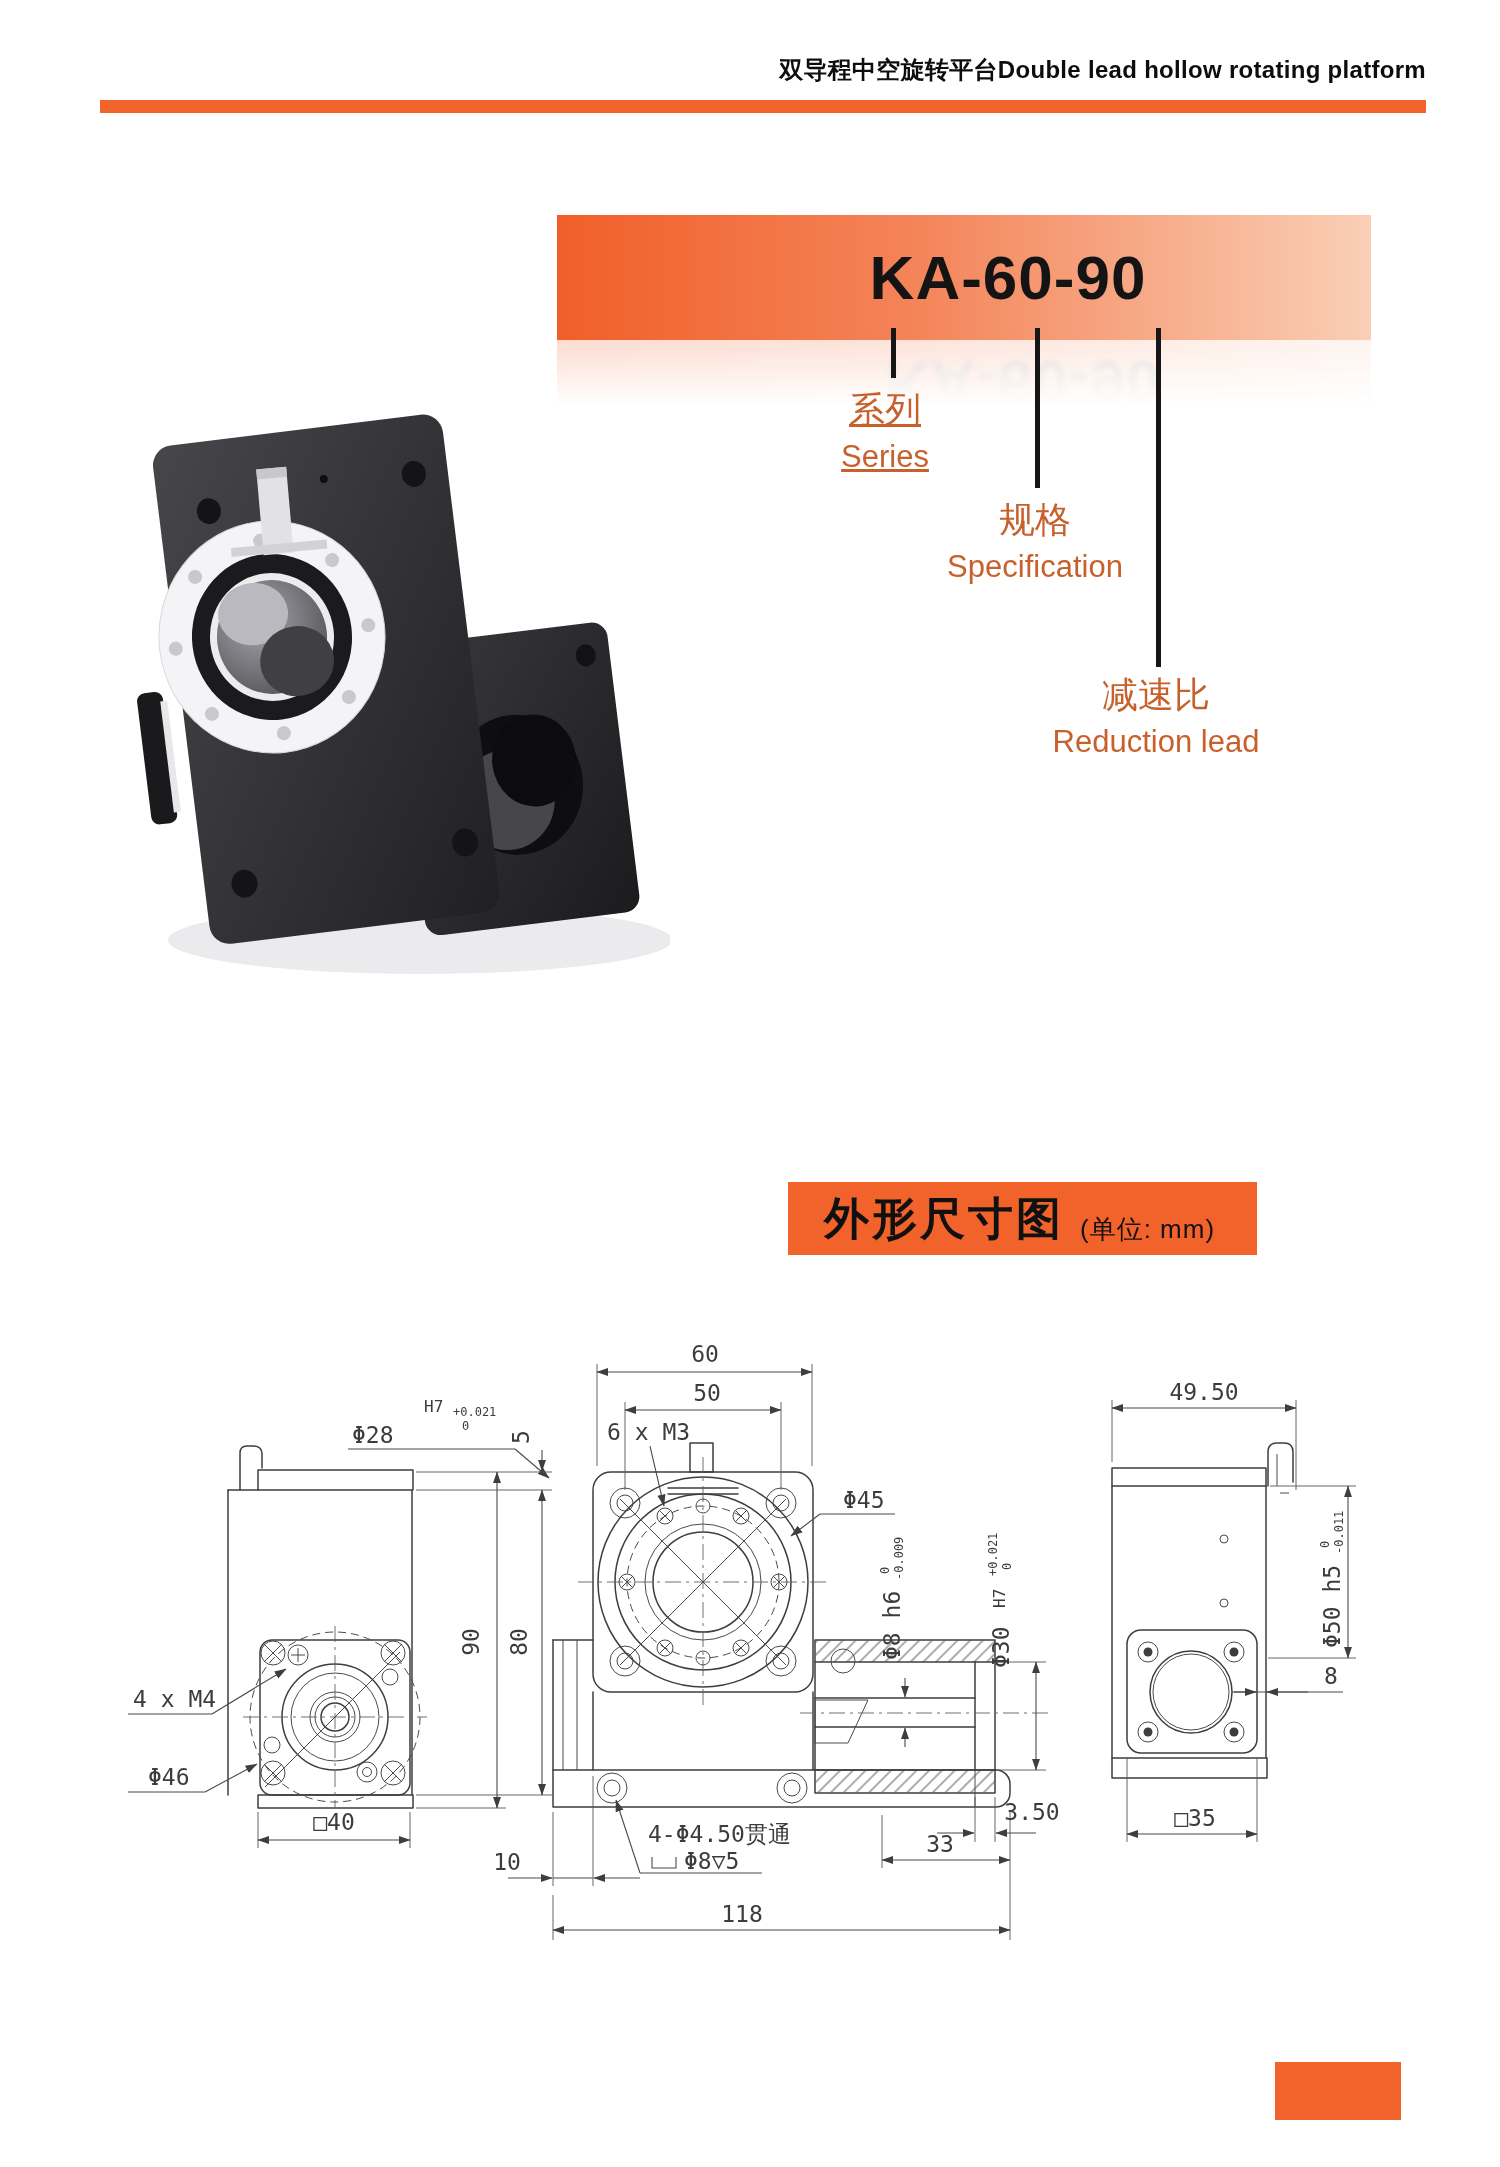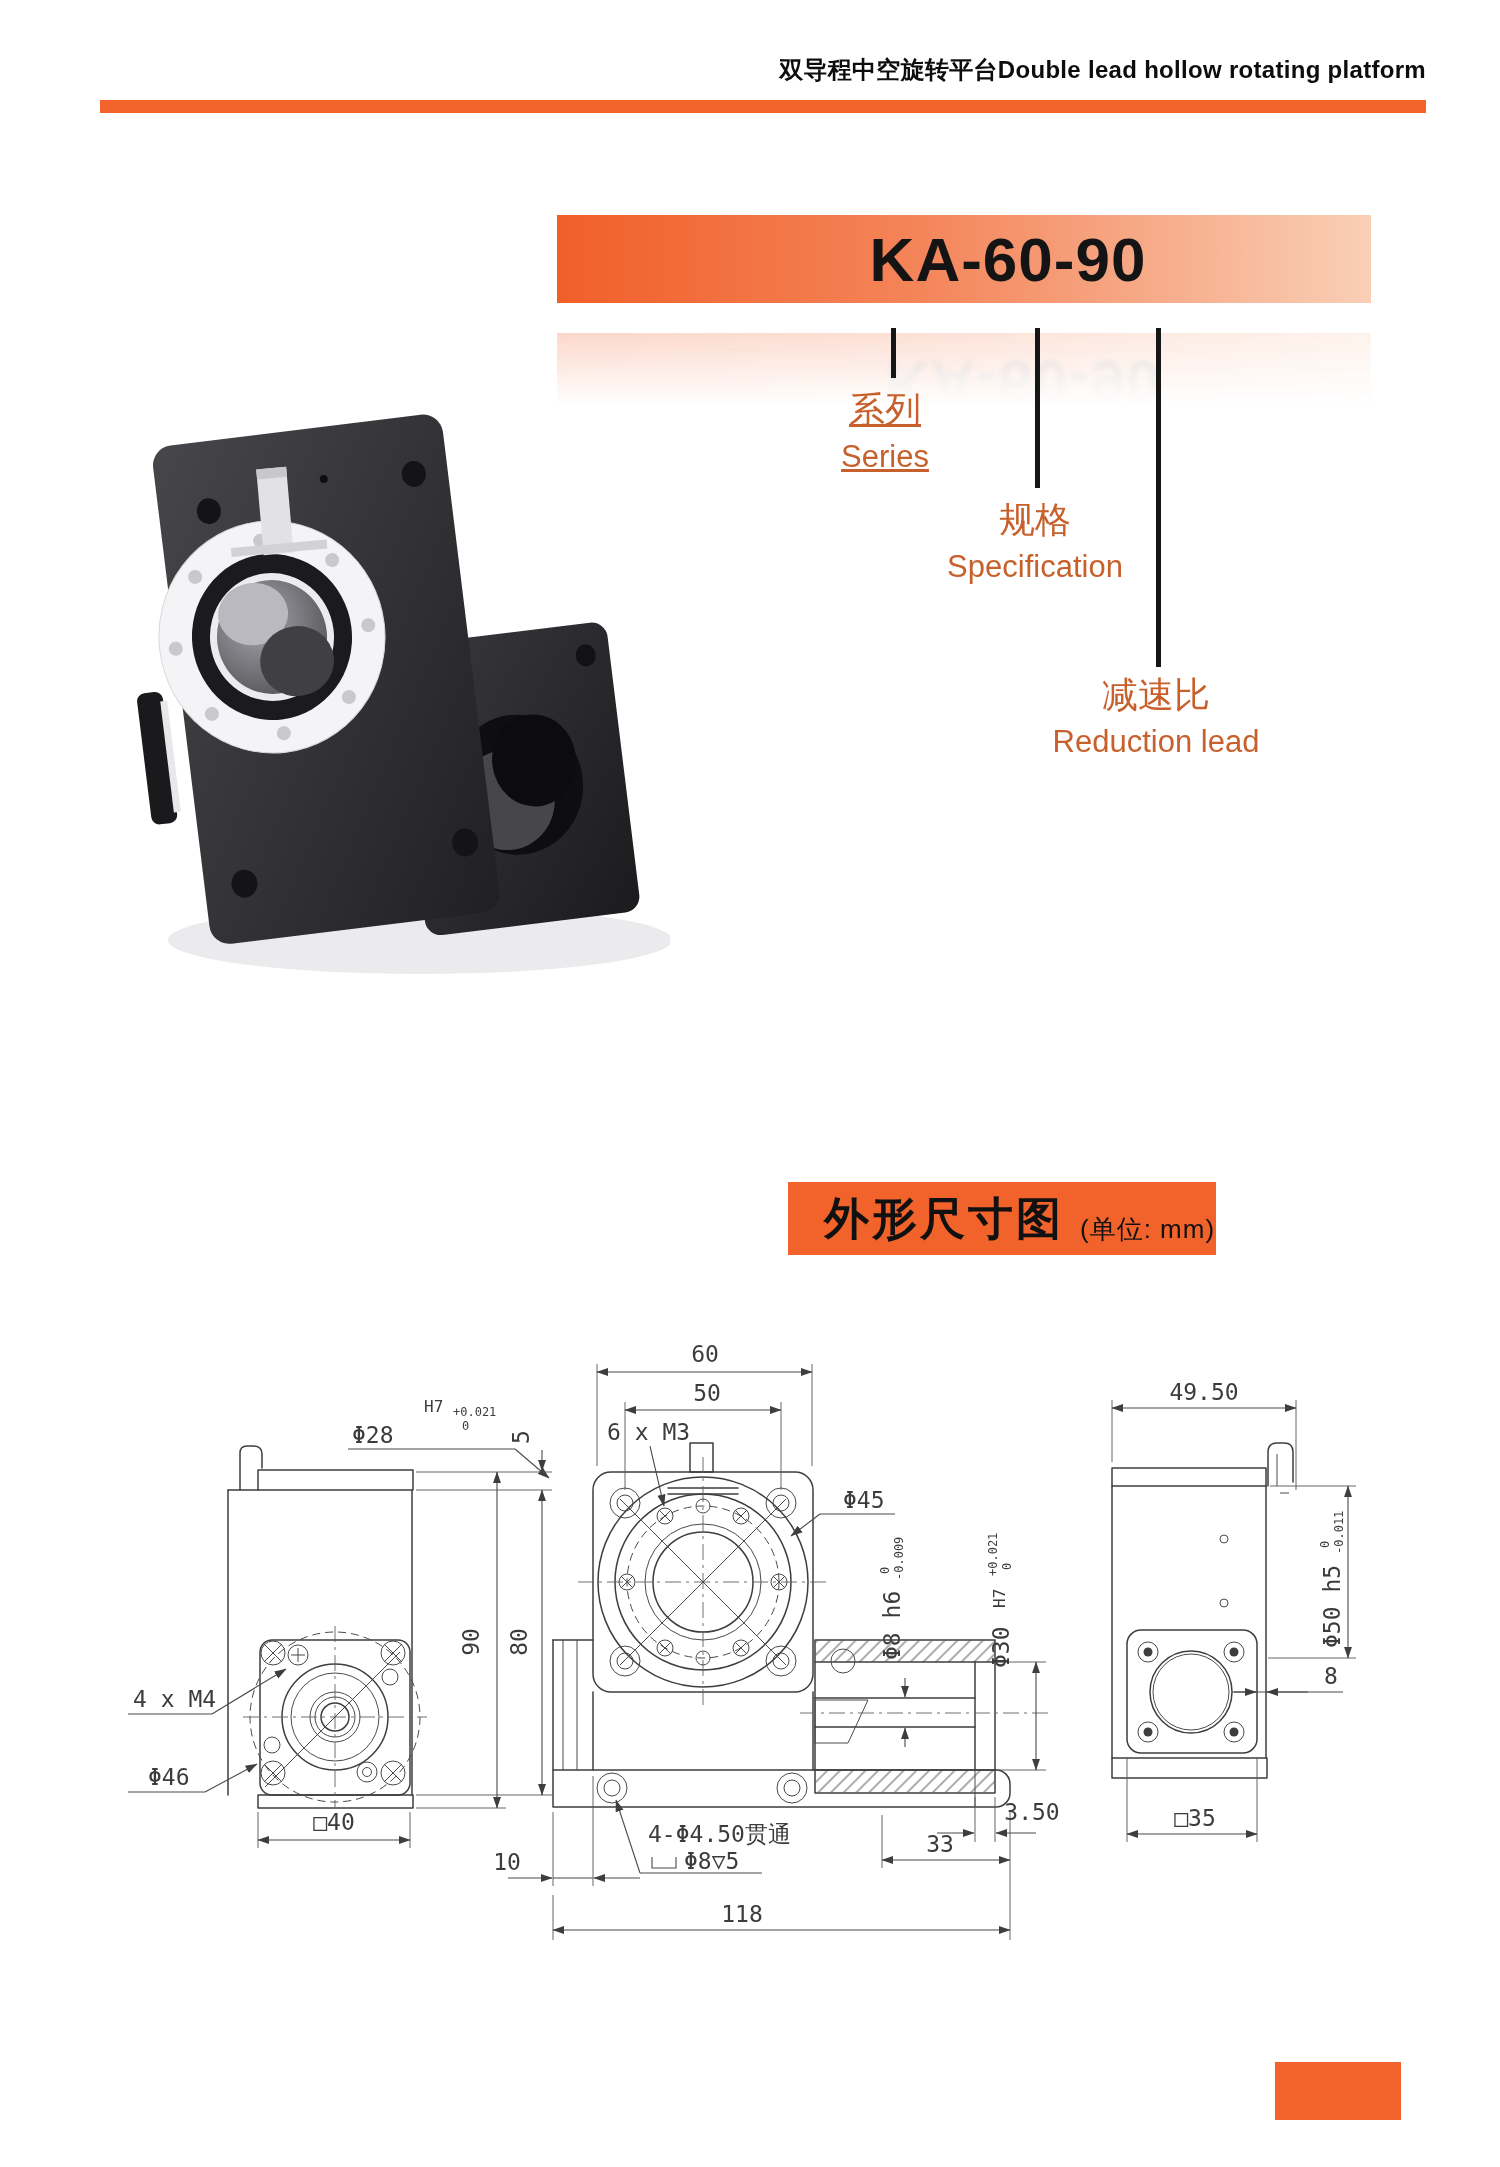--- a/index.html
+++ b/index.html
@@ -15,21 +15,21 @@
     font-size:24px;font-weight:700;color:#0d0d0d;letter-spacing:.3px;
     white-space:nowrap;
   }
   .header-rule{
     position:absolute;left:100px;top:100px;width:1326px;height:13px;
     background:#F2622B;
   }
 
   
   .model-banner{
-    position:absolute;left:557px;top:215px;width:814px;height:88px;
+    position:absolute;left:557px;top:215px;width:814px;height:125px;
     background:linear-gradient(90deg,#F15F29 0%,#F4855A 45%,#F9CFB6 100%);
     display:flex;align-items:center;justify-content:center;
     box-sizing:border-box;padding-left:88px;
   }
   .model-code{
     font-size:62px;font-weight:700;color:#141414;letter-spacing:1px;
     font-family:"Liberation Sans",sans-serif;
   }
   .model-banner-reflection{
     position:absolute;left:557px;top:333px;width:814px;height:100px;
@@ -50,21 +50,21 @@
 
   .model-label{position:absolute;text-align:center;color:#C8602C;line-height:1.12;}
   .model-label .zh{font-size:36px;}
   .model-label .en{font-size:31px;margin-top:10px;}
   .model-label.series{left:795px;top:390px;width:180px;text-decoration:underline;}
   .model-label.spec{left:900px;top:500px;width:270px;}
   .model-label.ratio{left:1045px;top:675px;width:222px;}
 
   
   .dim-banner{
-    position:absolute;left:788px;top:1182px;width:428px;height:73px;
+    position:absolute;left:788px;top:1182px;width:469px;height:73px;
     background:#F2622B;display:flex;align-items:center;
     box-sizing:border-box;padding-left:36px;gap:16px;color:#111;
   }
   .dim-banner .t{font-size:45px;font-weight:800;letter-spacing:3px;}
   .dim-banner .u{font-size:26px;font-weight:500;letter-spacing:1px;padding-top:6px;margin-top:16px;}
 
   .corner-block{
     position:absolute;left:1275px;top:2062px;width:126px;height:58px;
     background:#F2622B;
   }

